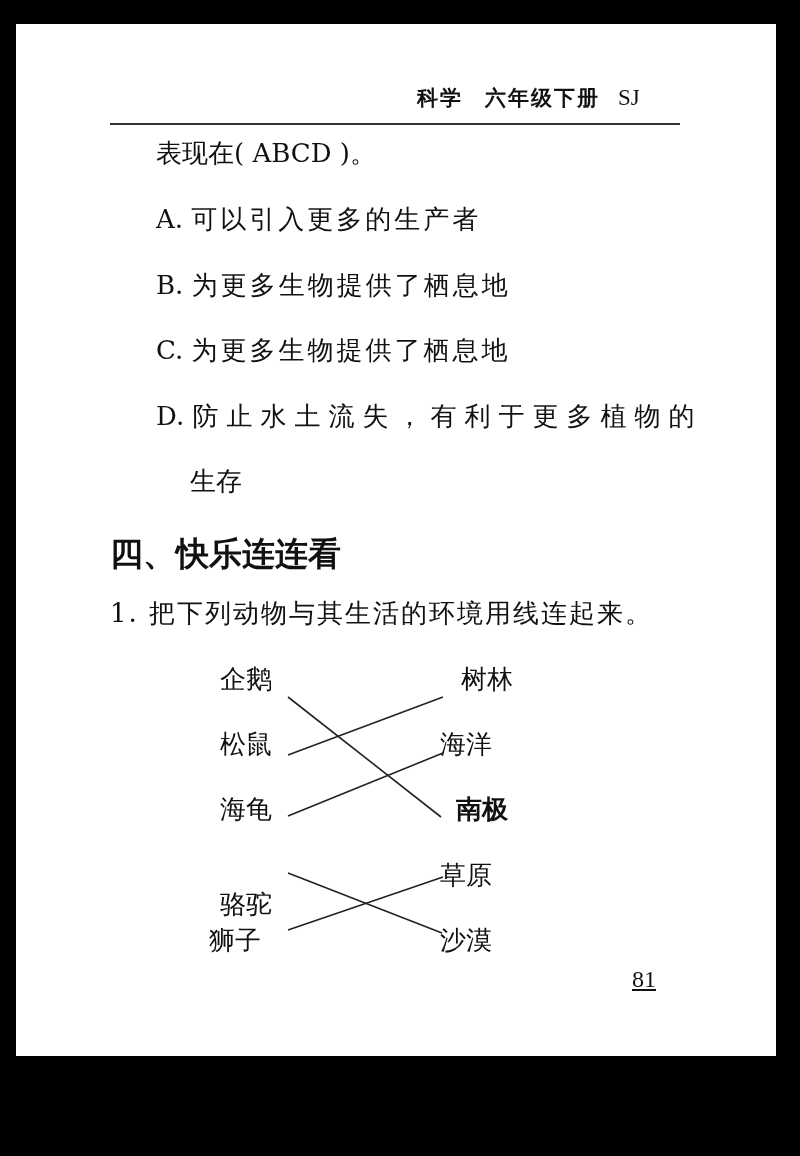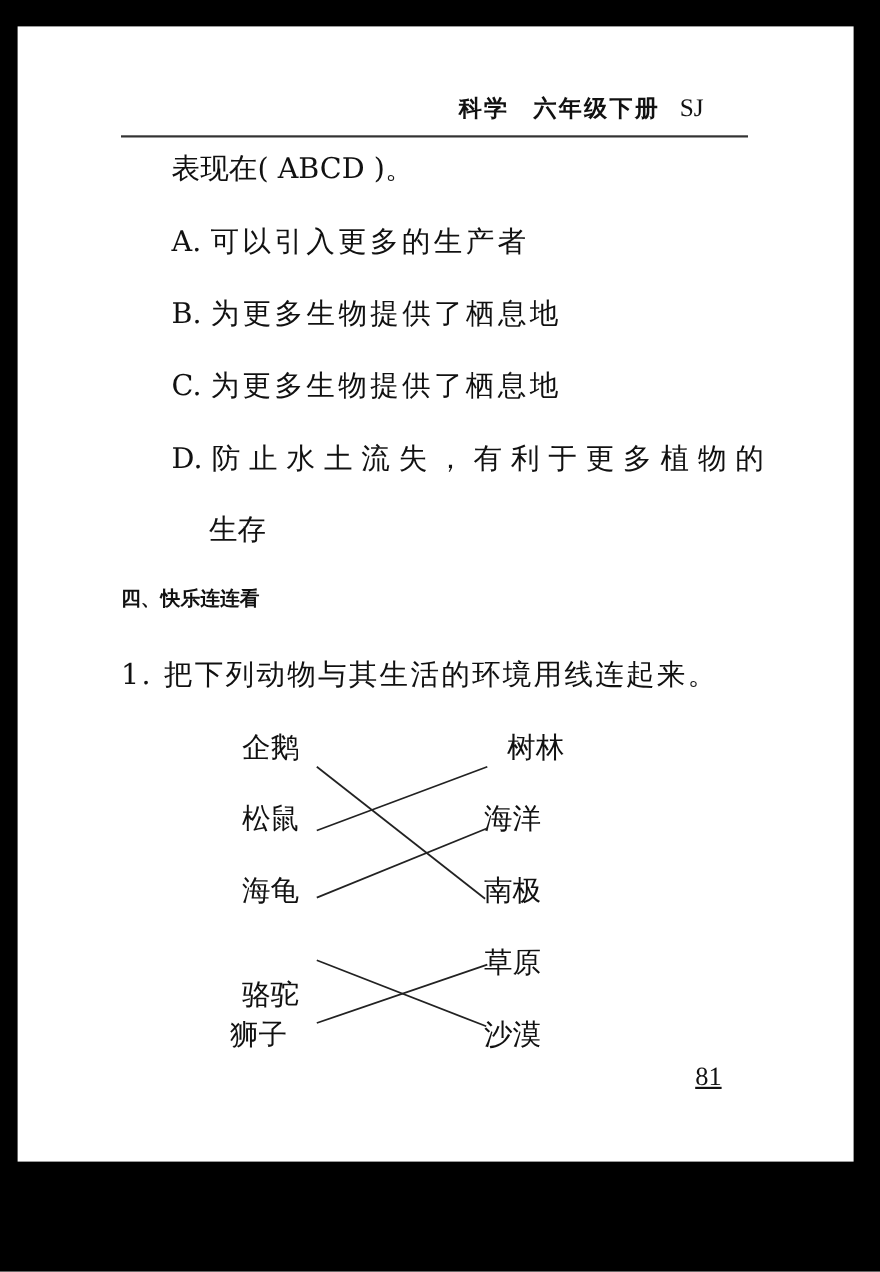--- a/index.html
+++ b/index.html
@@ -5,21 +5,21 @@
   html, body { margin:0; padding:0; }
   body { width:800px; height:1156px; background:#000; position:relative; overflow:hidden;
          font-family:"DejaVu Serif","Liberation Serif",serif; color:#111; }
   .page { position:absolute; left:16px; top:24px; width:760px; height:1032px; background:#fff; }
   .abs { position:absolute; white-space:nowrap; }
   .header { left:417px; top:84px; font-family:"DejaVu Sans","Liberation Sans",sans-serif; font-weight:bold; font-size:21px; letter-spacing:2px; }
   .header .sj { font-family:"Liberation Serif",serif; font-weight:normal; font-size:23px; margin-left:18px; letter-spacing:0; }
   .header .grade { margin-left:22px; }
   .rule { position:absolute; left:110px; top:123px; width:570px; height:2px; background:#333; }
   .line { font-size:26px; }
-  .section { font-family:"DejaVu Sans","Liberation Sans",sans-serif; font-weight:bold; font-size:18px;text-align:right; }
+  .section { font-family:"DejaVu Sans","Liberation Sans",sans-serif; font-weight:bold; font-size:33px;text-align:right; }
   .item { font-size:26px; }
   .pgnum { font-family:"Liberation Serif",serif; font-size:24px; }
   svg.lines { position:absolute; left:0; top:0; }
 </style>
 </head>
 <body>
 
 <div class="page"></div>
 
 <div class="abs header">
@@ -48,21 +48,21 @@
 <div class="abs line" style="left:110px;top:596px;letter-spacing:2px;">1. 把下列动物与其生活的环境用线连起来。</div>
 
 <div class="abs item" style="left:220px;top:662px;">企鹅</div>
 <div class="abs item" style="left:220px;top:727px;">松鼠</div>
 <div class="abs item" style="left:220px;top:792px;">海龟</div>
 <div class="abs item" style="left:220px;top:887px;">骆驼</div>
 <div class="abs item" style="left:209px;top:923px;">狮子</div>
 
 <div class="abs item" style="left:440px;top:662px;margin-left:21px;">树林</div>
 <div class="abs item" style="left:440px;top:727px;">海洋</div>
-<div class="abs item" style="left:440px;top:792px;">南极</div>
+<div class="abs item" style="left:456px;top:792px;font-weight:bold;">南极</div>
 <div class="abs item" style="left:440px;top:858px;">草原</div>
 <div class="abs item" style="left:440px;top:923px;">沙漠</div>
 
 <svg class="lines" width="800" height="1156">
   <g stroke="#222" stroke-width="1.6" fill="none">
     <line x1="288" y1="697" x2="441" y2="817"></line>
     <line x1="288" y1="755" x2="443" y2="697"></line>
     <line x1="288" y1="816" x2="443" y2="753"></line>
     <line x1="288" y1="873" x2="442" y2="933"></line>
     <line x1="288" y1="930" x2="443" y2="877"></line>

